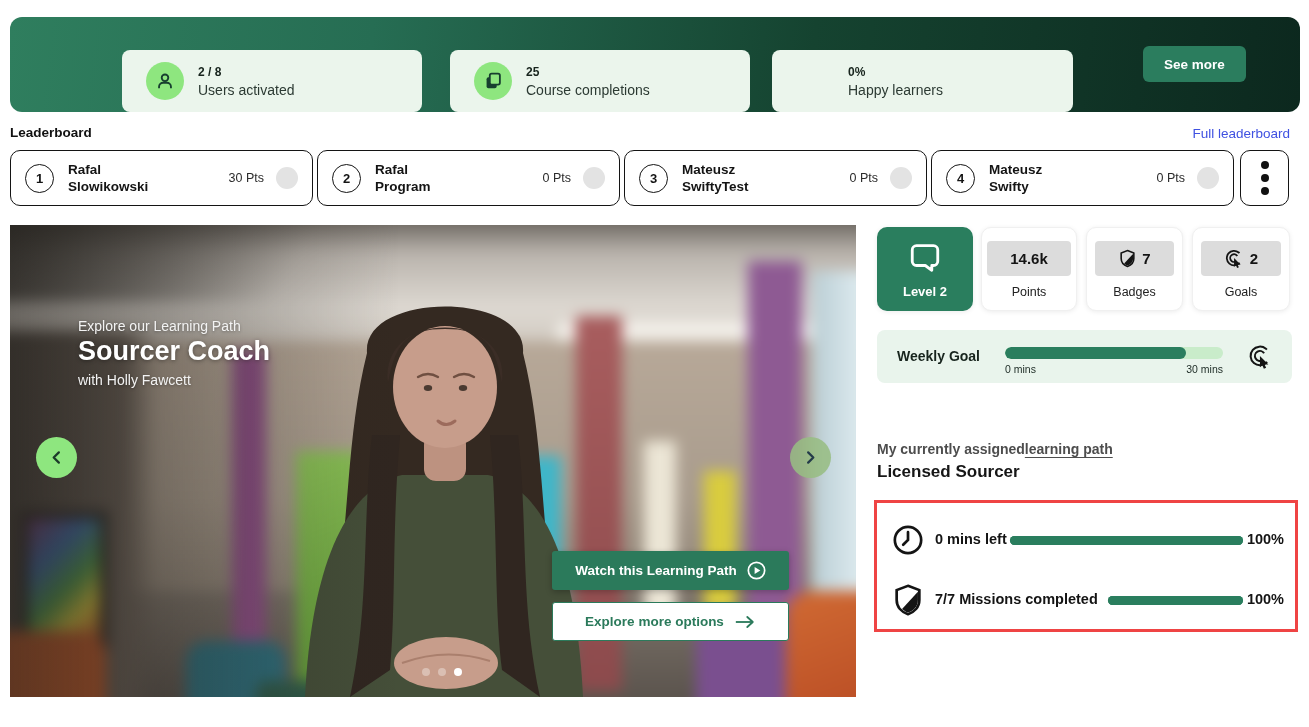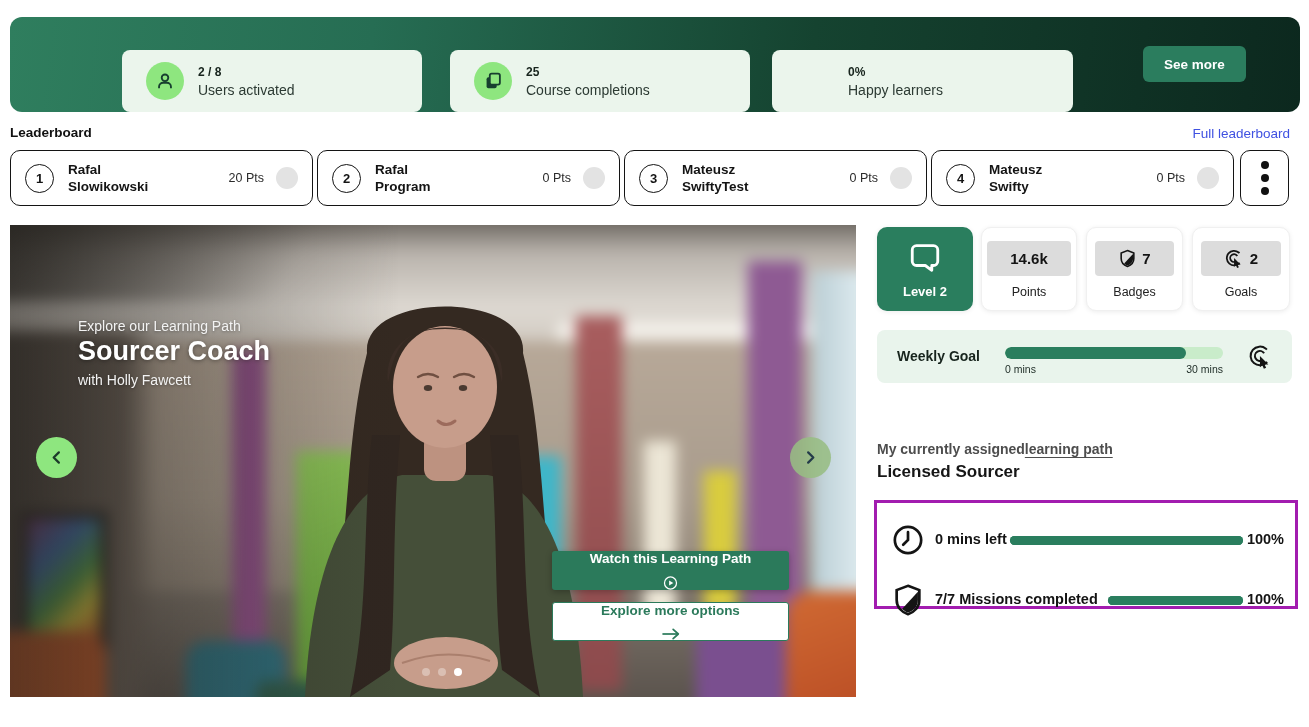--- a/index.html
+++ b/index.html
@@ -40,21 +40,21 @@
   .hero-shade { position:absolute; inset:0;
     background:linear-gradient(90deg, rgba(35,32,28,0.62) 0%, rgba(35,32,28,0.25) 28%, rgba(35,32,28,0) 46%); }
   .hero-kicker { left:68px; top:49px; font-size:17.5px; font-weight:bold; color:#fff; text-shadow:0 1px 3px rgba(0,0,0,.35); }
   .hero-sub { left:68px; top:93px; font-size:14px; color:#f3f3f3; text-shadow:0 1px 3px rgba(0,0,0,.35); }
   .hero-title { left:68px; top:111px; font-size:27px; font-weight:bold; color:#fff; text-shadow:0 1px 4px rgba(0,0,0,.4); }
   .hero-presenter { left:68px; top:147px; font-size:14px; color:#f3f3f3; text-shadow:0 1px 3px rgba(0,0,0,.35); }
   .car-arrow { width:41px; height:41px; border-radius:50%; display:flex; align-items:center; justify-content:center; cursor:pointer; border:none; }
   .car-left { left:26px; top:212px; background:#8ee67f; }
   .car-right { left:780px; top:212px; background:rgba(151,189,131,0.88); }
   .hero-btn { left:542px; width:237px; height:39px; border-radius:3px; display:flex; align-items:center; justify-content:center;
-    gap:10px; font-size:13.5px; font-weight:bold; font-family:"Liberation Sans",sans-serif; cursor:pointer;flex-direction:column; }
+    gap:10px; font-size:13.5px; font-weight:bold; font-family:"Liberation Sans",sans-serif; cursor:pointer; }
   .btn-watch { top:326px; background:#2b7a5b; color:#fff; border:none; box-shadow:0 2px 6px rgba(0,0,0,.25); }
   .btn-explore { top:377px; background:#fff; color:#2b7a5b; border:1px solid #2b7a5b; }
   .car-dots { left:412px; top:443px; display:flex; gap:8px; }
   .car-dot { width:8px; height:8px; border-radius:50%; background:rgba(255,255,255,0.35); cursor:pointer; }
   .car-dot.active { background:#ffffff; }
 
   
   .tile { top:227px; height:84px; border-radius:10px; background:#fff; border:1px solid #f0f0f0;
     box-shadow:0 1px 5px rgba(0,0,0,0.08); display:flex; flex-direction:column; align-items:center; cursor:pointer; }
   .tile-level { left:877px; width:96px; background:#2a7e5e; border:none; }
@@ -75,21 +75,21 @@
   .weekly-min { left:128px; top:33px; font-size:10.5px; color:#1c2a24; }
   .weekly-max { left:250px; top:33px; width:96px; text-align:right; font-size:10.5px; color:#1c2a24; }
   .weekly-icon { left:370px; top:13px; }
 
   
   .assigned-row { left:877px; top:441px; font-size:14px; font-weight:bold; color:#4d4d4d; }
   .assigned-link { text-decoration:underline; text-underline-offset:3px; cursor:pointer; color:#4d4d4d; }
   .path-name { left:877px; top:462px; font-size:17px; font-weight:bold; color:#161616; }
 
   
-  .red-box { left:874px; top:500px; width:424px; height:109px; border:3px solid #a21caf; background:#fff; }
+  .red-box { left:874px; top:500px; width:424px; height:132px; border:3px solid #ef4444; background:#fff; }
   .pp-row { position:absolute; left:0; width:100%; height:60px; }
   .pp-row1 { top:7px; } .pp-row2 { top:67px; }
   .pp-icon { position:absolute; left:14px; top:13px; }
   .pp-label { position:absolute; left:58px; top:21px; font-size:14.5px; font-weight:bold; color:#141414; white-space:nowrap; }
   .pp-track { position:absolute; top:26px; height:9px; border-radius:5px; background:#2a7e5e; }
   .pp-track1 { left:133px; width:233px; }
   .pp-track2 { left:231px; width:135px; }
   .pp-pct { position:absolute; right:11px; top:21px; font-size:14.5px; font-weight:bold; color:#141414; }
 </style>
 </head>
@@ -133,21 +133,21 @@
 
   <div class="abs lb-title">Leaderboard</div>
   <a class="abs lb-link">Full leaderboard</a>
 
   <div class="abs lb-card" style="left:10px; width:303px;">
     <div class="abs rank-circle">1</div>
     <div class="abs lb-name">
       <div>Rafal</div>
         <div>Slowikowski</div>
     </div>
-    <div class="abs lb-pts" style="right:48px;">20 Pts</div>
+    <div class="abs lb-pts" style="right:48px;">30 Pts</div>
     <div class="abs lb-avatar" style="right:14px;"></div>
   </div>
   <div class="abs lb-card" style="left:317px; width:303px;">
     <div class="abs rank-circle">2</div>
     <div class="abs lb-name">
       <div>Rafal</div>
         <div>Program</div>
     </div>
     <div class="abs lb-pts" style="right:48px;">0 Pts</div>
     <div class="abs lb-avatar" style="right:14px;"></div>

